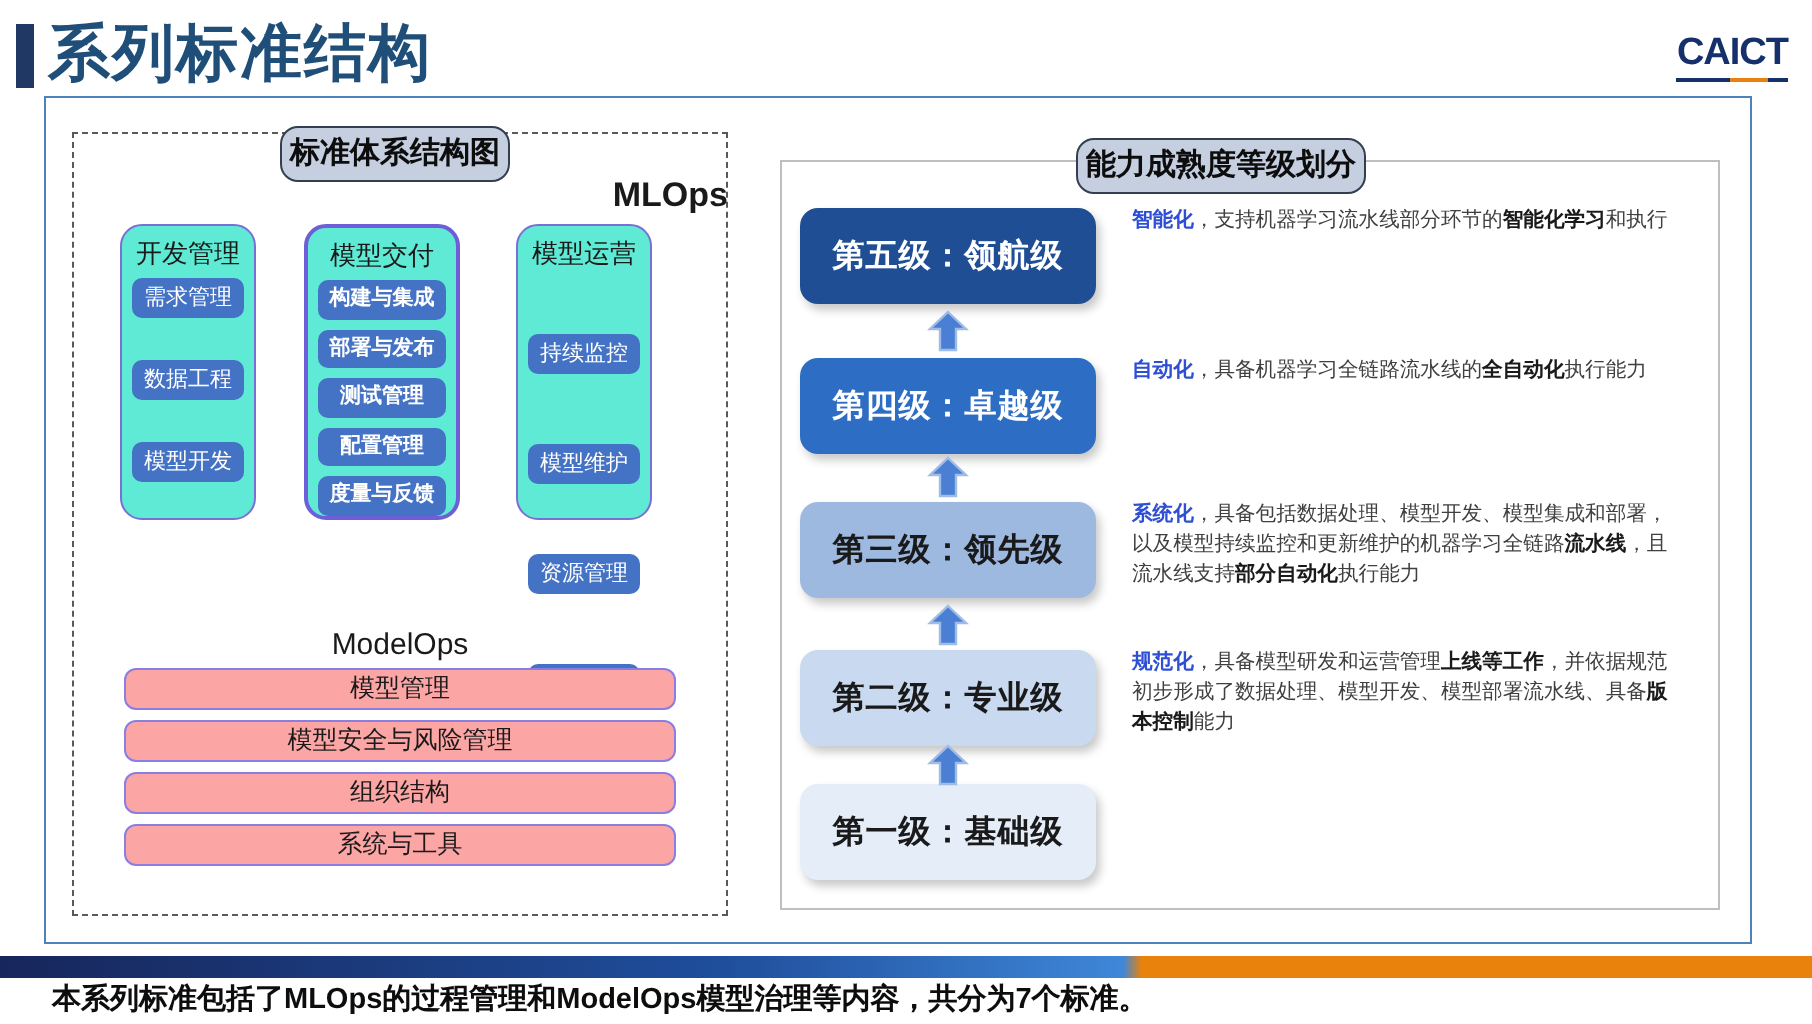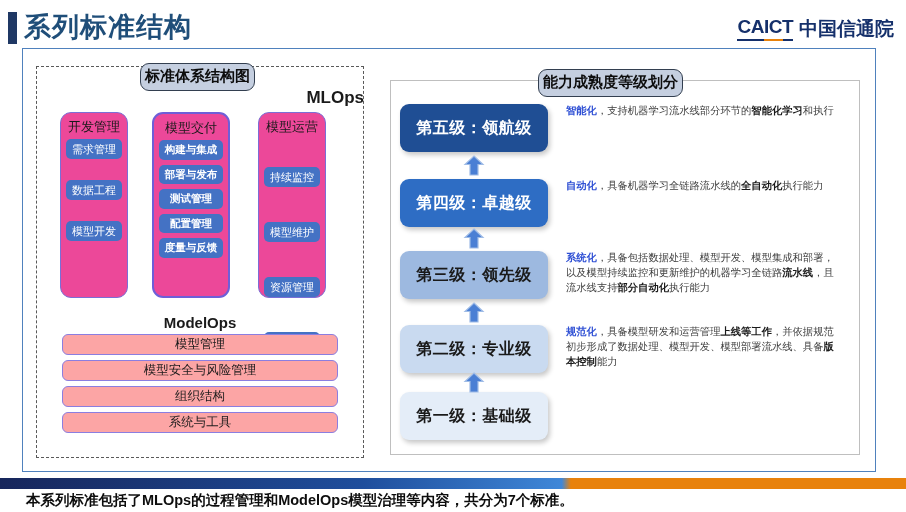--- a/index.html
+++ b/index.html
@@ -8,21 +8,21 @@
     background: #ffffff;
     font-family: "Liberation Sans", "DejaVu Sans", sans-serif;
     overflow: hidden;
   }
   #slide { position: relative; width: 906px; height: 512px; background:#fff; }
 
   
   .hdr-bar { position:absolute; left:8px; top:12px; width:9px; height:32px; background:#1F3864; }
   .hdr-title {
     position:absolute; left:24px; top:10px;
-    font-size:27px; font-weight:bold; color:#1F4E79;
+    font-size:31px; font-weight:bold; color:#1F4E79;
     letter-spacing:1px; line-height:34px;
   }
   .logo { position:absolute; right:12px; top:16px; display:flex; align-items:flex-start; gap:6px; }
   .logo-caict {
     font-size:19px; font-weight:bold; color:#15306B; letter-spacing:-0.5px;
     position:relative; padding-bottom:3px;
   }
   .logo-caict::after {
     content:""; position:absolute; left:0; right:0; bottom:0; height:2.5px;
     background:linear-gradient(to right,#15306B 0 48%, #E8820C 48% 82%, #15306B 82% 100%);
@@ -49,22 +49,22 @@
   .badge-left { left:140px; top:63px; }
   .badge-right { left:538px; top:69px; }
 
   .mlops-title {
     position:absolute; left:36px; top:88px; width:328px;
     text-align:right; font-size:17px; font-weight:bold; color:#1A1A1A;
   }
 
   
   .col {
-    position:absolute; top:112px; width:68px; height:186px;
-    border:1.5px solid #7A6FD6; border-radius:11px; background:#ec4899;
+    position:absolute; top:112px; width:68px; height:148px;
+    border:1.5px solid #7A6FD6; border-radius:11px; background:#5eead4;
     display:flex; flex-direction:column; align-items:center;
   }
   .col-1 { left:60px; }
   .col-2 { left:152px; width:78px; border-width:2.5px; border-color:#6E5FD8; }
   .col-3 { left:258px;gap:28px; }
   .col-head {
     font-size:13px; font-weight:normal; color:#1A1A1A;
     margin-top:5px; margin-bottom:3px; white-space:nowrap;
   }
   .chip {
@@ -73,21 +73,21 @@
     padding:4px 2px; width:56px; white-space:nowrap; line-height:1.1;
   }
   .col-1 .chip, .col-3 .chip { font-weight:normal; font-size:11px; }
   .col-1 .chip { margin-bottom:21px; }
   .col-3 .chip { margin-bottom:7px; }
   .col-2 .chip { width:64px; margin-bottom:5px; }
 
   
   .modelops-title {
     position:absolute; left:36px; top:314px; width:328px;
-    text-align:center; font-size:15px; font-weight:bold; color:#1A1A1A;
+    text-align:center; font-size:15px; font-weight:normal; color:#1A1A1A;
   }
   .mo-row {
     position:absolute; left:62px; width:276px; height:21px;
     border:1.4px solid #8B7EE0; border-radius:6px; background:#fca5a5;
     display:flex; align-items:center; justify-content:center;
     font-size:12.5px; color:#1A1A1A;
   }
   .mo-1 { top:334px; } .mo-2 { top:360px; }
   .mo-3 { top:386px; } .mo-4 { top:412px; }
 
@@ -128,21 +128,20 @@
 </style>
 </head>
 <body>
 
 <div id="slide">
 
   <div class="hdr-bar"></div>
   <div class="hdr-title">系列标准结构</div>
   <div class="logo">
     <span class="logo-caict">CAICT</span>
-    <span class="logo-cn">中国信通院</span>
   </div>
 
   <div class="frame"></div>
 
   <div class="left-panel"></div>
   <div class="badge badge-left">标准体系结构图</div>
   <div class="mlops-title">MLOps</div>
 
   <div class="col col-1">
     <div class="col-head">开发管理</div>

